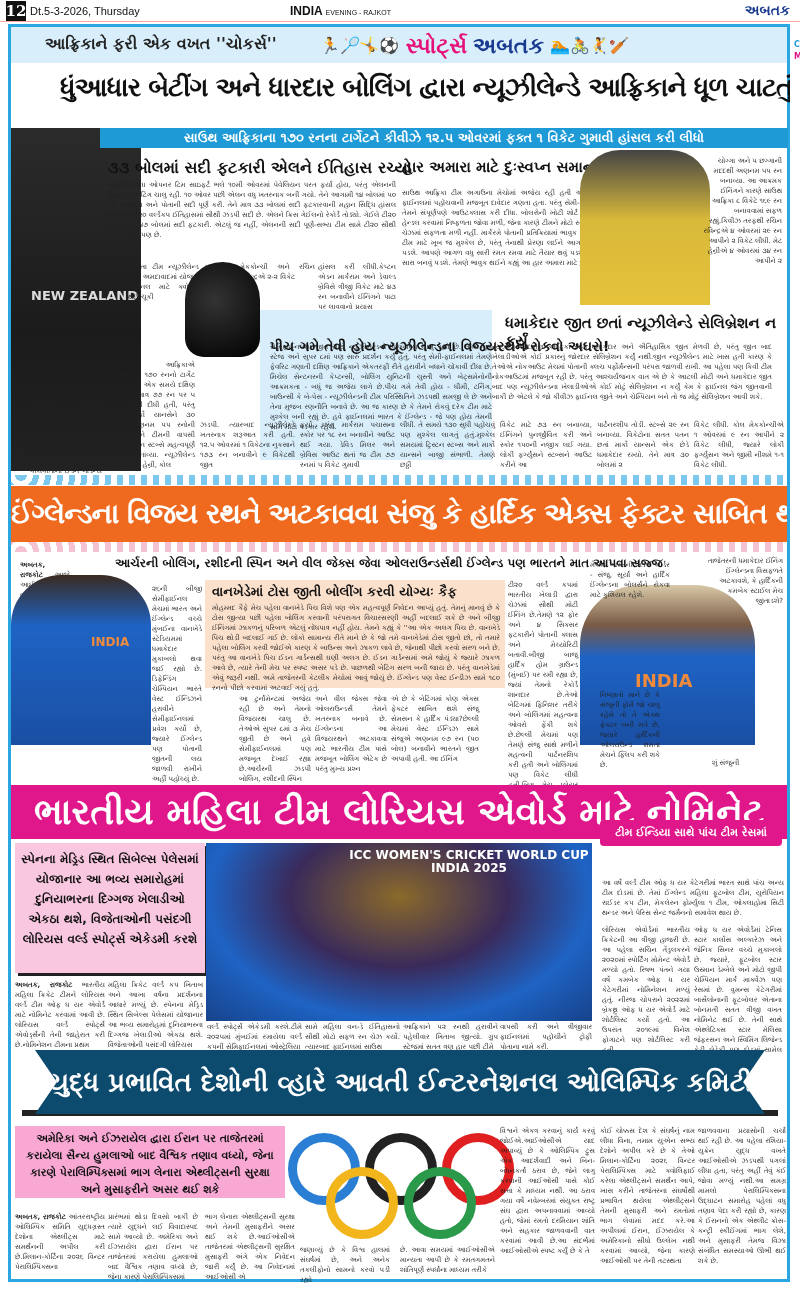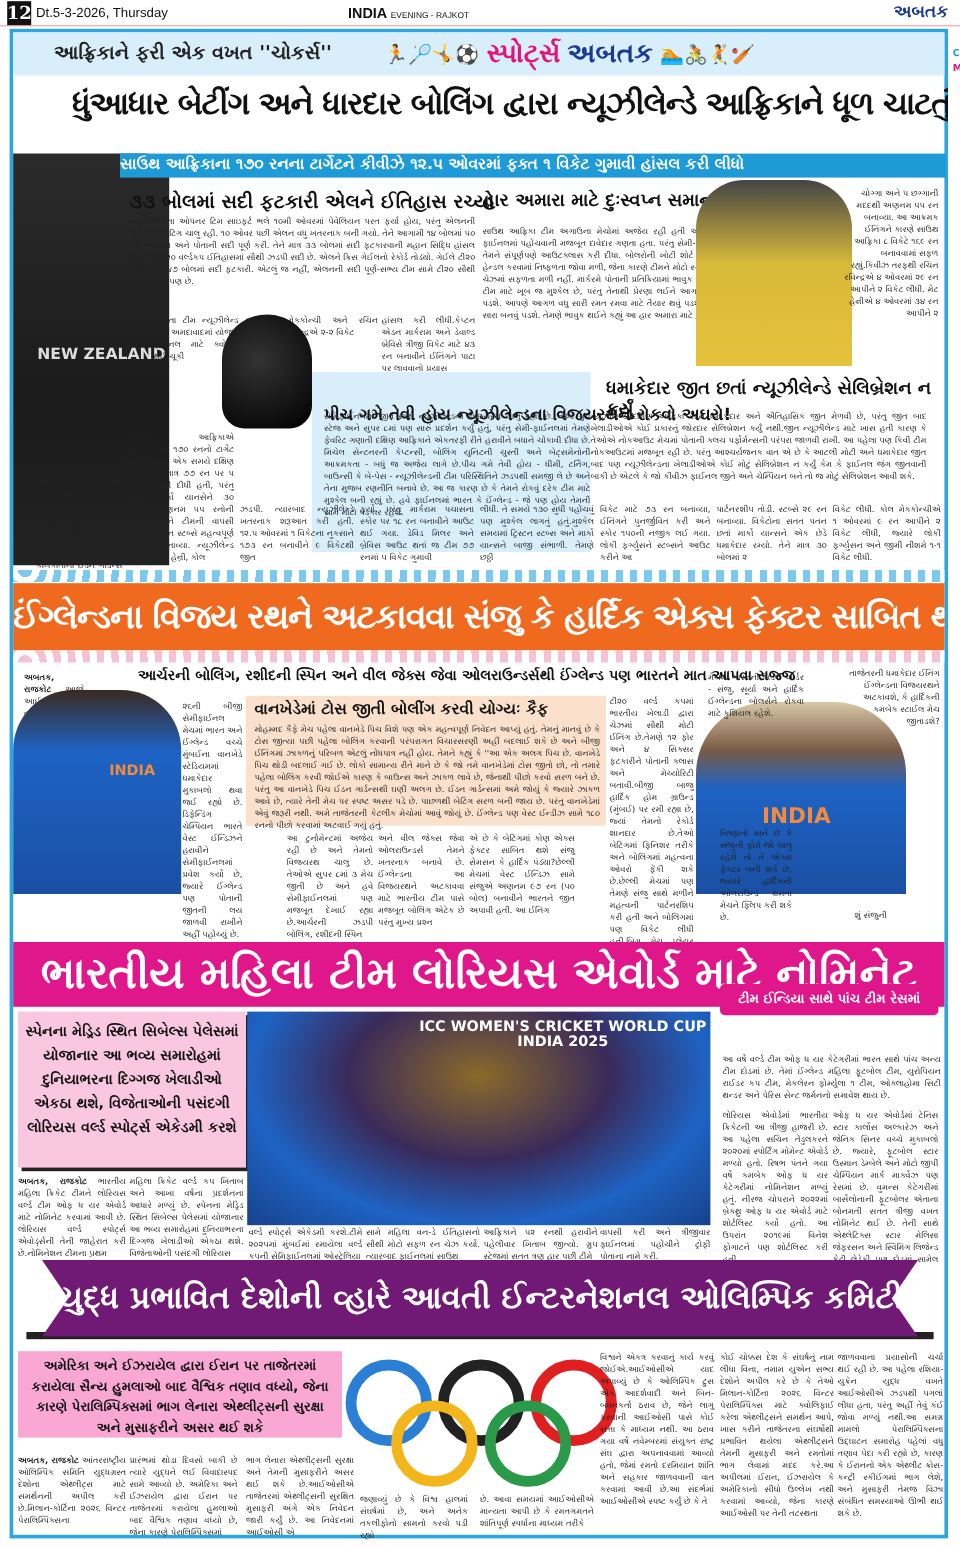--- a/index.html
+++ b/index.html
@@ -14,21 +14,21 @@
 .margin-cmyk{position:absolute;right:0;width:6px;font-size:8px;font-weight:bold;}
 .frame{position:absolute;left:8px;top:24px;width:782px;height:1258px;border:3px solid #2aa6e0;}
 .abs{position:absolute;}
 .kicker-bar{left:11px;top:27px;width:776px;height:36px;background:#d8eefb;}
 .kicker{left:45px;top:34px;font-family:"DejaVu Serif",serif;font-size:16px;font-weight:bold;color:#222;}
 .brand{left:320px;top:29px;width:430px;height:32px;display:flex;align-items:center;gap:6px;}
 .brand .fig{font-size:16px;}
 .brand .sp{color:#e6127a;font-weight:bold;font-size:22px;}
 .brand .ab{color:#1a3a8f;font-weight:bold;font-size:22px;}
 .headline1{left:60px;top:70px;width:730px;font-size:26px;font-weight:bold;letter-spacing:-1px;line-height:34px;color:#111;white-space:nowrap;overflow:hidden;}
-.subbar{left:100px;top:128px;width:688px;height:20px;background:#1e9ad6;color:#fff;font-size:13px;font-weight:bold;text-align:left;line-height:20px;}
+.subbar{left:100px;top:128px;width:688px;height:20px;background:#1e9ad6;color:#fff;font-size:13px;font-weight:bold;text-align:center;line-height:20px;}
 .photo{background:#556;}
 .p-allen{left:11px;top:128px;width:130px;height:343px;background:linear-gradient(180deg,#2b2b2b 0%,#1b1b1b 60%,#222 100%);border-radius:0 20px 0 0;}
 .p-allen .jersey{position:absolute;left:20px;top:160px;color:#ddd;font-weight:bold;font-size:13px;}
 .p-helmet{left:185px;top:262px;width:75px;height:95px;background:radial-gradient(circle at 40% 40%,#333,#000);border-radius:40px 40px 20px 20px;}
 .h2{font-weight:bold;color:#111;}
 .h-sadi{left:108px;top:158px;font-size:16px;}
 .body{font-size:7px;line-height:10px;color:#222;text-align:justify;}
 .b-sadi{left:108px;top:180px;width:288px;}
 .b-col{width:80px;}
 .h-markram{left:402px;top:158px;font-size:15px;}
@@ -55,21 +55,21 @@
 .b-sanju{left:152px;top:584px;width:50px;}
 .b-mid1{left:508px;top:580px;width:70px;}
 .b-right1{left:705px;top:556px;width:78px;text-align:right;}
 .b-row2{top:694px;width:72px;margin-left:31px;}
 .magenta{left:11px;top:785px;width:776px;height:54px;background:#e0178a;color:#fff;font-size:36px;font-weight:bold;line-height:54px;text-align:center;white-space:nowrap;overflow:hidden;}
 .pinkbox{left:15px;top:843px;width:190px;height:130px;background:#f9c8e0;box-shadow:3px 3px 0 #222;padding:6px;font-size:12px;font-weight:bold;text-align:center;line-height:20px;}
 .p-wc{left:206px;top:843px;width:386px;height:178px;background:radial-gradient(ellipse at 50% 30%,#8a6a2a 0%,#3a2a5a 40%,#1e63c4 70%,#17428a 100%);}
 .p-wc .icc{position:absolute;left:140px;top:6px;color:#fff;font-weight:bold;font-size:12px;text-align:center;line-height:13px;}
 .h-team{left:600px;top:820px;width:182px;height:26px;background:#e0178a;color:#fff;font-size:11px;font-weight:bold;line-height:26px;text-align:center;border-radius:4px;}
 .b-team{left:602px;top:878px;width:182px;}
-.green{left:35px;top:1050px;width:730px;height:64px;background:#701a75;color:#fff;font-size:26px;font-weight:bold;line-height:64px;text-align:center;white-space:nowrap;overflow:hidden;clip-path:polygon(0 0,100% 0,97% 50%,100% 100%,0 100%,3% 50%);}
+.green{left:35px;top:1050px;width:730px;height:64px;background:#0c4a6e;color:#fff;font-size:26px;font-weight:bold;line-height:64px;text-align:center;white-space:nowrap;overflow:hidden;clip-path:polygon(0 0,100% 0,97% 50%,100% 100%,0 100%,3% 50%);}
 .green-shadow{left:22px;top:1110px;width:756px;height:6px;background:#222;}
 .greenbox{left:15px;top:1126px;width:270px;height:72px;background:#f9a8d4;padding:4px;font-size:11px;font-weight:bold;text-align:center;line-height:17px;}
 .rings{left:280px;top:1125px;width:250px;height:110px;}
 .ring{position:absolute;width:72px;height:72px;border-radius:50%;border:9px solid;}
 </style>
 </head>
 <body>
 
 <div class="masthead">
   <div class="pg">12</div>
@@ -137,21 +137,21 @@
   </div>
 <div class="abs body b-sanju">૨૬ની બીજી સેમીફાઈનલ મેચમાં ભારત અને ઈંગ્લેન્ડ વચ્ચે મુંબઈના વાનખેડે સ્ટેડિયમમાં ધમાકેદાર મુકાબલો થવા જઈ રહ્યો છે. ડિફેન્ડિંગ ચેમ્પિયન ભારતે વેસ્ટ ઈન્ડિઝને હરાવીને સેમીફાઈનલમાં પ્રવેશ કર્યો છે, જ્યારે ઈંગ્લેન્ડ પણ પોતાની જીતની લય જાળવી રાખીને અહીં પહોંચ્યું છે.</div>
 <div class="abs peach"></div>
 <div class="abs h2 h-vankhede">વાનખેડેમાં ટોસ જીતી બોલીંગ કરવી યોગ્યઃ કૈફ</div>
 <div class="abs body b-vankhede">મોહમ્મદ કૈફે મેચ પહેલા વાનખેડે પિચ વિશે પણ એક મહત્વપૂર્ણ નિવેદન આપ્યું હતું. તેમનું માનવું છે કે ટોસ જીત્યા પછી પહેલા બોલિંગ કરવાની પરંપરાગત વિચારસરણી અહીં બદલાઈ શકે છે અને બીજી ઈનિંગમાં ઝાકળનું પરિબળ એટલું નોંધપાત્ર નહીં હોય. તેમને કહ્યું કે ''આ એક અલગ પિચ છે. વાનખેડે પિચ થોડી બદલાઈ ગઈ છે. લોકો સામાન્ય રીતે માને છે કે જો તમે વાનખેડેમાં ટોસ જીતો છો, તો તમારે પહેલા બોલિંગ કરવી જોઈએ કારણ કે બાઉન્સ અને ઝાકળ લાવે છે, જેનાથી પીછો કરવો સરળ બને છે. પરંતુ આ વાનખેડે પિચ ઈડન ગાર્ડન્સથી ઘણી અલગ છે. ઈડન ગાર્ડન્સમાં અમે જોયું કે જ્યારે ઝાકળ આવે છે, ત્યારે તેની મેચ પર સ્પષ્ટ અસર પડે છે. પાછળથી બેટિંગ સરળ બની જાય છે. પરંતુ વાનખેડેમાં એવું જરૂરી નથી. અમે તાજેતરની કેટલીક મેચોમાં આવું જોયું છે. ઈંગ્લેન્ડ પણ વેસ્ટ ઈન્ડીઝ સામે ૧૮૦ રનનો પીછો કરવામાં અટવાઈ ગયું હતું.</div>
 <div class="abs body b-mid1">ટી૨૦ વર્લ્ડ કપમાં ભારતીય ખેલાડી દ્વારા ચેઝમાં સૌથી મોટી ઈનિંગ છે.તેમણે ૧૨ ફોર અને ૪ સિક્સર ફટકારીને પોતાની ક્લાસ અને મેચ્યોરિટી બતાવી.બીજી બાજુ હાર્દિક હોમ ગ્રાઉન્ડ (મુંબઈ) પર રમી રહ્યા છે, જ્યાં તેમનો રેકોર્ડ શાનદાર છે.તેઓ બેટિંગમાં ફિનિશર તરીકે અને બોલિંગમાં મહત્વના ઓવરો ફેંકી શકે છે.છેલ્લી મેચમાં પણ તેમણે સંજુ સાથે મળીને મહત્વની પાર્ટનરશિપ કરી હતી અને બોલિંગમાં પણ વિકેટ લીધી હતી.બિગ મેચ પ્લેયર તરીકે હાર્દિકની ભૂમિકા હંમેશા ગેમ-ચેન્જર રહી છે.</div>
 <div class="abs p-hardik photo">
     <span class="india">INDIA</span>
   </div>
 <div class="abs body" style="left:590px;top:560px;width:80px;">મેચમાં ભારતની મિડલ ઓર્ડર - સંજુ, સૂર્યા અને હાર્દિક ઈંગ્લેન્ડના બોલર્સને રોકવા માટે કુશિયલ રહેશે.</div>
-<div class="abs body b-right1">તાજેતરની ધમાકેદાર ઈનિંગ ઈંગ્લેન્ડના વિજયરથને અટકાવશે, કે હાર્દિકની કમબેક સ્ટાઈલ મેચ જીતાડશે?</div>
+<div class="abs body b-right1">તાજેતરની ધમાકેદાર ઈનિંગ ઈંગ્લેન્ડના વિસફળતે અટકાવશે, કે હાર્દિકની કમબેક સ્ટાઈલ મેચ જીતાડશે?</div>
 <div class="abs body b-row2" style="left:208px;">આ ટુર્નામેન્ટમાં અજેય રહી છે અને તેમનો વિજયરથ ચાલુ છે. તેઓએ સુપર ૮માં ૩ મેચ જીતી છે અને હવે સેમીફાઈનલમાં પણ મજબૂત દેખાઈ રહ્યા છે.આર્ચરની ઝડપી બોલિંગ, રશીદની સ્પિન</div>
 <div class="abs body b-row2" style="left:284px;">અને વીલ જેક્સ જેવા ઓલરાઉન્ડર્સ તેમને ખતરનાક બનાવે છે. ઈંગ્લેન્ડના આ વિજયરથને અટકાવવા માટે ભારતીય ટીમ પાસે મજબૂત બોલિંગ એટેક છે પરંતુ મુખ્ય પ્રશ્ન</div>
 <div class="abs body b-row2" style="left:360px;width:88px;">એ છે કે બેટિંગમાં કોણ એક્સ ફેક્ટર સાબિત થશે સંજુ સેમસન કે હાર્દિક પંડ્યા?છેલ્લી મેચમાં વેસ્ટ ઈન્ડિઝ સામે સંજુએ અણનમ ૯૭ રન (૫૦ બોલ) બનાવીને ભારતને જીત અપાવી હતી. આ ઈનિંગ</div>
 <div class="abs body" style="left:600px;top:690px;width:60px;">નિષ્ણાતો માને છે કે સંજુની ફોર્મ જો ચાલુ રહેશે તો તે એક્સ ફેક્ટર બની શકે છે, જ્યારે હાર્દિકની ઓલરાઉન્ડ ક્ષમતા મેચને ફ્લિપ કરી શકે છે.</div>
 <div class="abs body" style="left:712px;top:758px;width:60px;">શું સંજુની</div>
 
 <div class="abs magenta">ભારતીય મહિલા ટીમ લોરિયસ એવોર્ડ માટે નોમિનેટ</div>
 <div class="abs pinkbox">સ્પેનના મેડ્રિડ સ્થિત સિબેલ્સ પેલેસમાં યોજાનાર આ ભવ્ય સમારોહમાં દુનિયાભરના દિગ્ગજ ખેલાડીઓ એકઠા થશે, વિજેતાઓની પસંદગી લોરિયસ વર્લ્ડ સ્પોર્ટ્સ એકેડમી કરશે</div>
 <div class="abs p-wc photo">
     <span class="icc">ICC WOMEN'S CRICKET WORLD CUP INDIA 2025</span>

